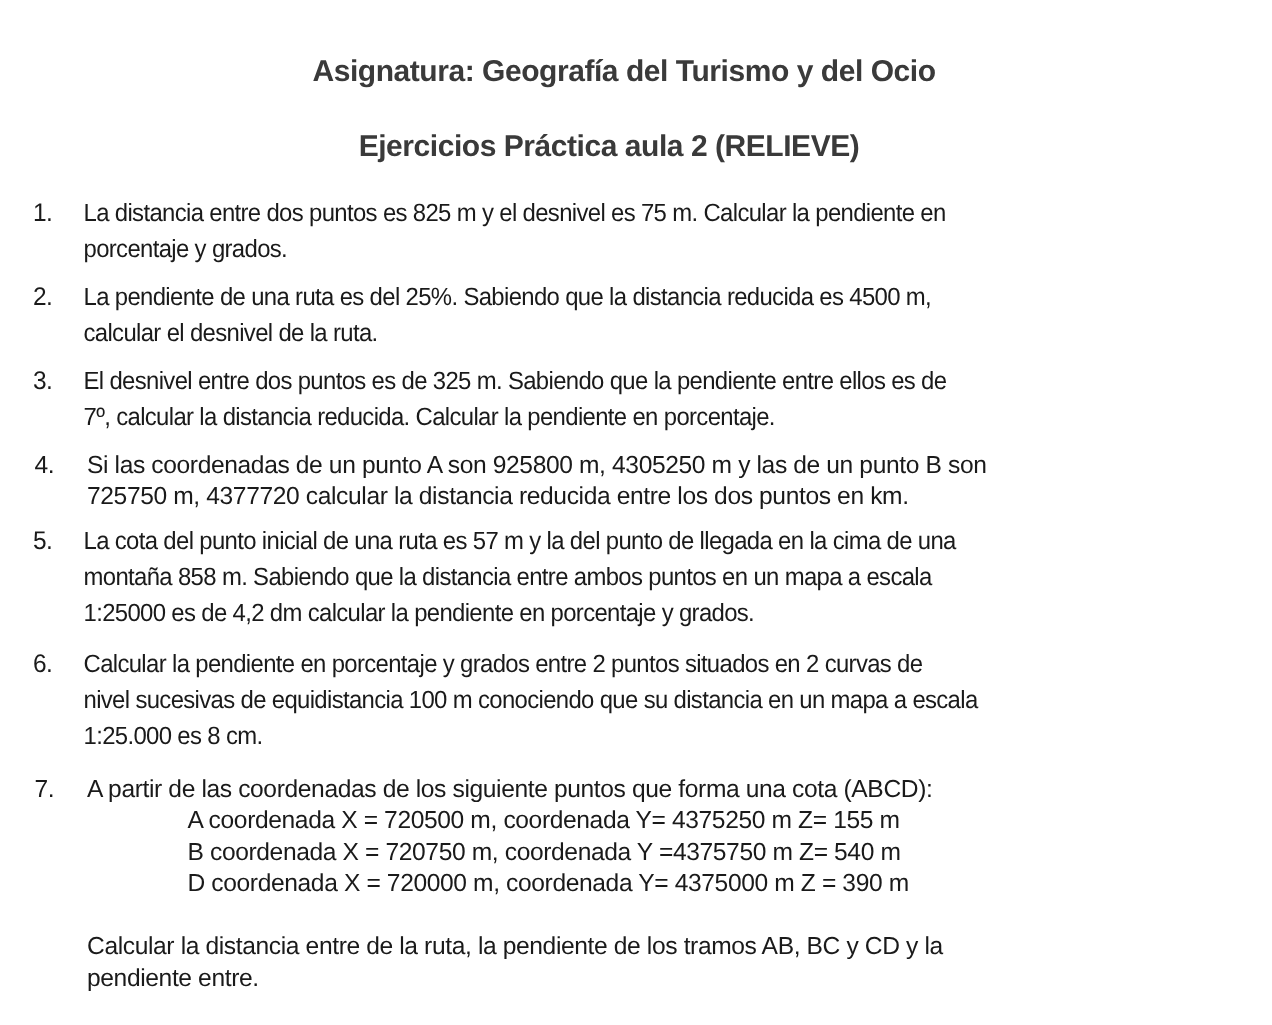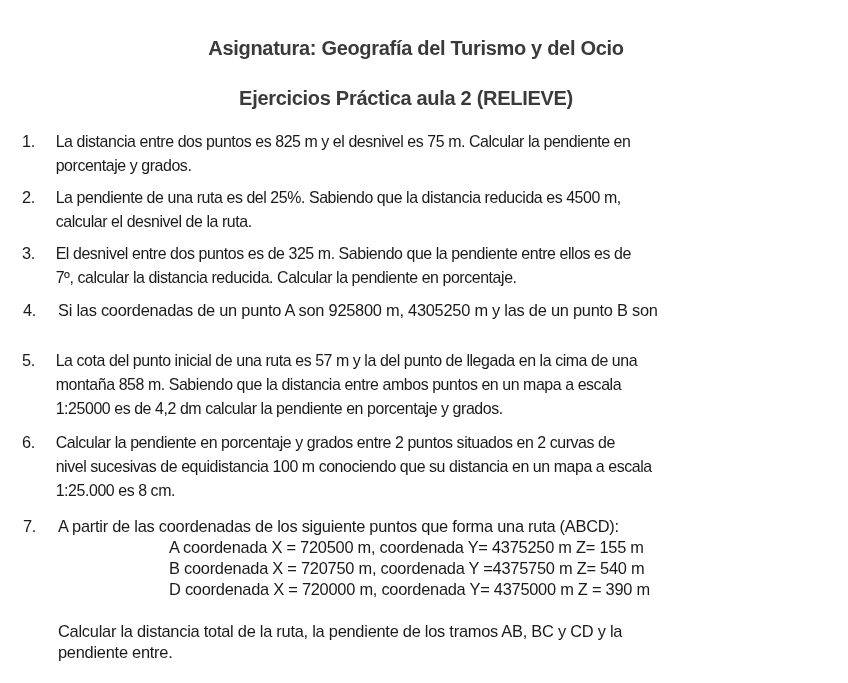--- a/index.html
+++ b/index.html
@@ -49,20 +49,21 @@
   <div class="body">
     <span class="line">El desnivel entre dos puntos es de 325 m. Sabiendo que la pendiente entre ellos es de</span>
     <span class="line">7º, calcular la distancia reducida. Calcular la pendiente en porcentaje.</span>
   </div>
 </div>
 
 <div class="item ari" style="top:300px;">
   <span class="num">4.</span>
   <div class="body">
     <span class="line">Si las coordenadas de un punto A son 925800 m, 4305250 m  y las de un punto B son</span>
+    <span class="line">725750 m, 4377720 calcular la distancia reducida entre los dos puntos en km.</span>
   </div>
 </div>
 
 <div class="item cal" style="top:349px;">
   <span class="num">5.</span>
   <div class="body">
     <span class="line">La cota del punto inicial de una ruta es 57 m y la del punto de llegada en la cima de una</span>
     <span class="line">montaña 858 m. Sabiendo que la distancia entre ambos puntos en un mapa a escala</span>
     <span class="line">1:25000 es de 4,2 dm calcular la pendiente en porcentaje y grados.</span>
   </div>
@@ -73,24 +74,24 @@
   <div class="body">
     <span class="line">Calcular la pendiente en porcentaje y grados entre 2 puntos situados en 2 curvas de</span>
     <span class="line">nivel sucesivas de equidistancia 100 m conociendo que su distancia en un mapa a escala</span>
     <span class="line">1:25.000 es 8 cm.</span>
   </div>
 </div>
 
 <div class="item ari" style="top:516px;">
   <span class="num">7.</span>
   <div class="body">
-    <span class="line">A partir de las coordenadas de los siguiente puntos que forma una ruta (ABCD):</span>
+    <span class="line">A partir de las coordenadas de los siguiente puntos que forma una cota (ABCD):</span>
   </div>
-  <div class="coords" style="top:21px;margin-left:44px;">
+  <div class="coords" style="top:21px;">
     <span class="p">A coordenada X = 720500 m, coordenada Y= 4375250 m Z= 155 m</span>
     <span class="p">B coordenada X = 720750 m, coordenada Y =4375750 m Z= 540 m</span>
     <span class="p">D coordenada X = 720000 m, coordenada Y= 4375000 m Z = 390 m</span>
   </div>
   <div class="body" style="top:105px;">
-    <span class="line">Calcular la distancia total de la ruta, la pendiente de los tramos AB, BC y CD y la</span>
+    <span class="line">Calcular la distancia entre de la ruta, la pendiente de los tramos AB, BC y CD y la</span>
     <span class="line">pendiente entre.</span>
   </div>
 </div>
 
 </body></html>

